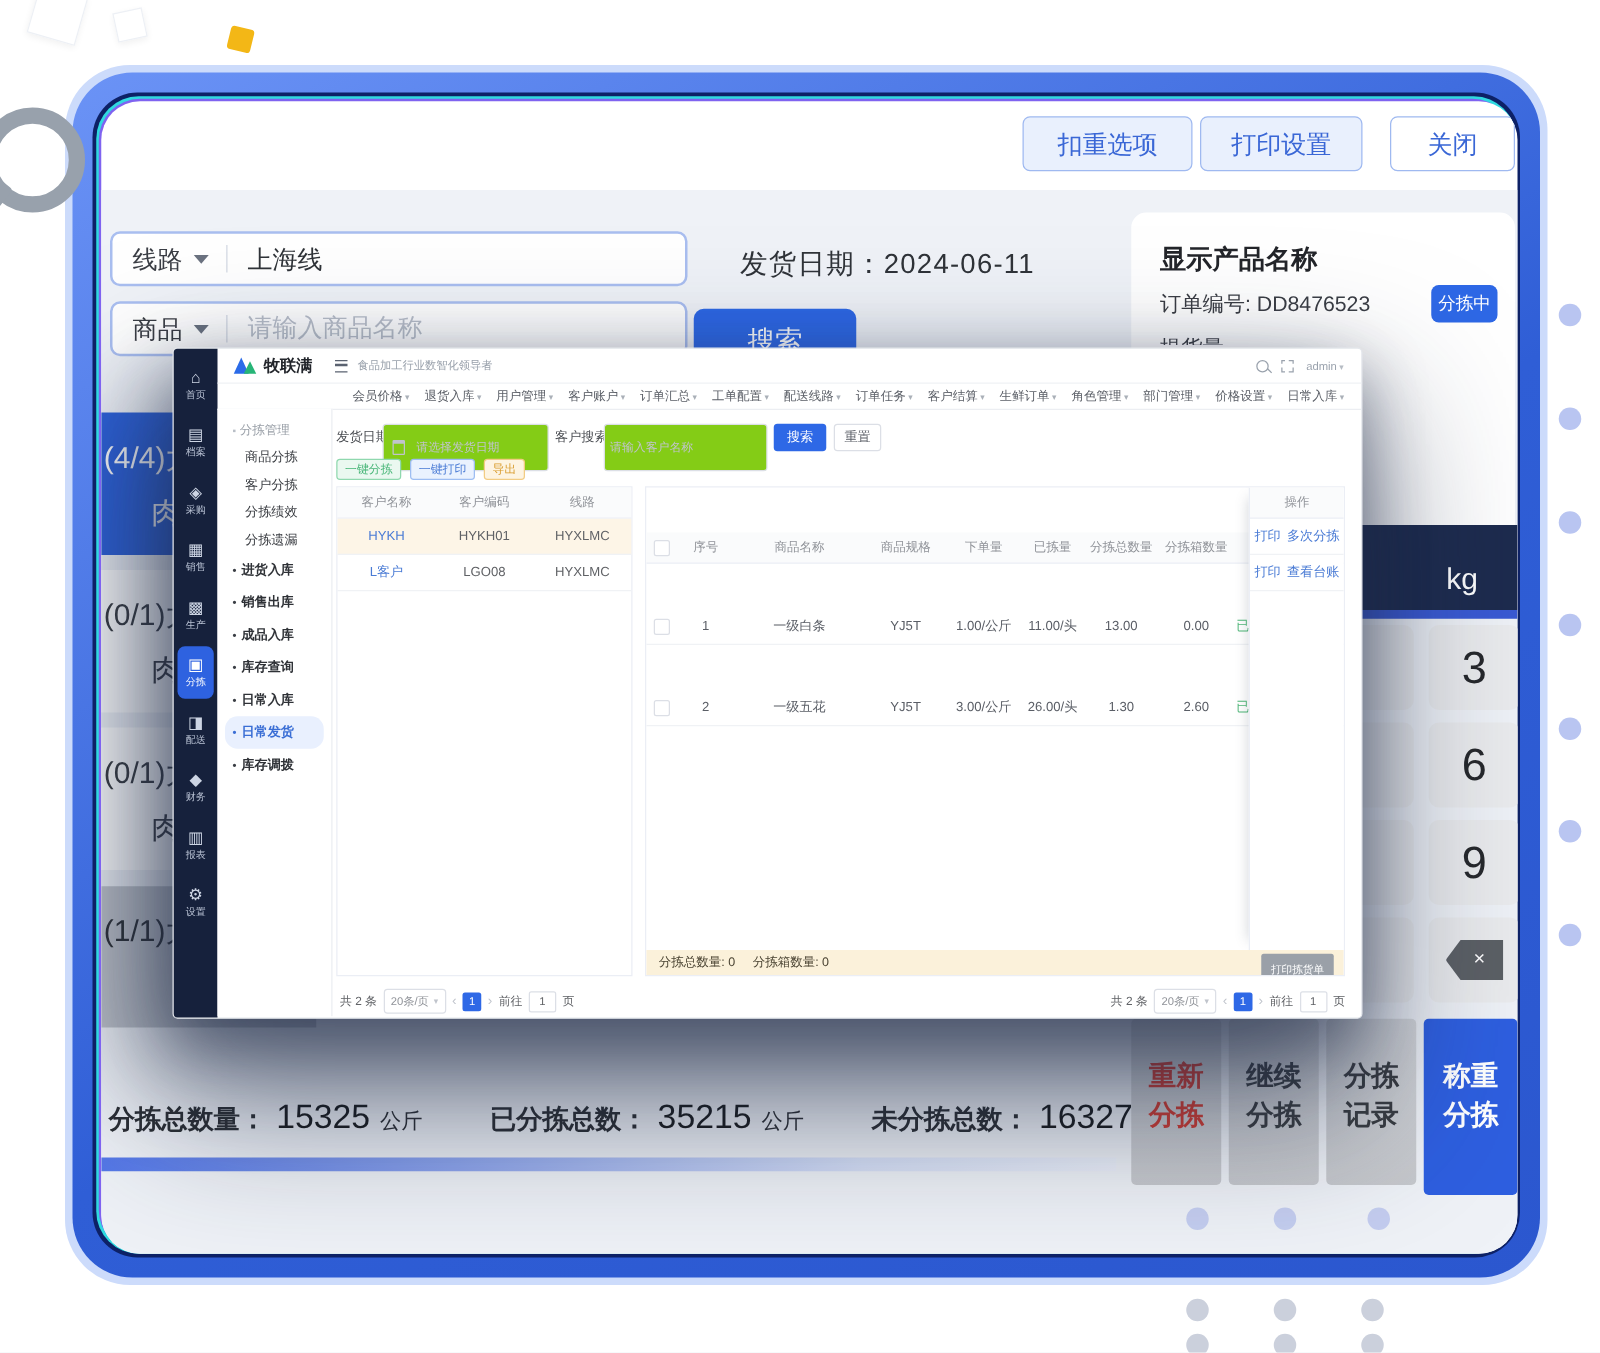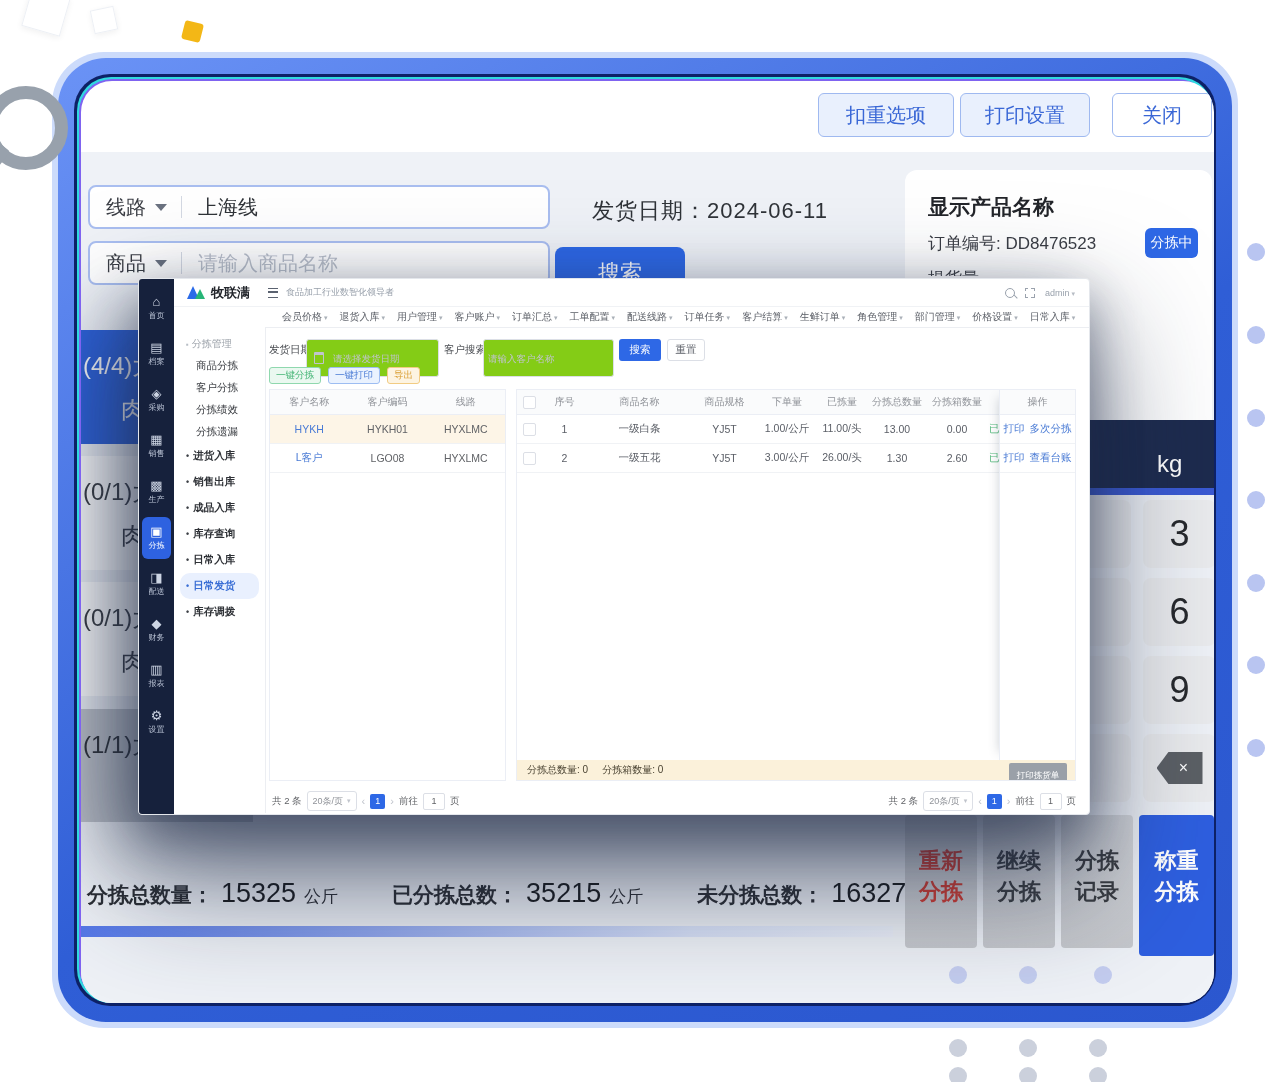--- a/index.html
+++ b/index.html
@@ -141,21 +141,21 @@
   .ctable{position:absolute;left:3px;top:62px;width:237px;height:392px;border:1px solid #ebeef5;background:#fff;box-sizing:border-box;}
   .chead,.crow{display:grid;grid-template-columns:1fr 1fr 1fr;}
   .chead{height:24px;background:#fafbfc;border-bottom:1px solid #ebeef5;}
   .chead span{display:flex;align-items:center;justify-content:center;font-size:10px;color:#909399;}
   .crow{height:28px;border-bottom:1px solid #f0f2f5;}
   .crow span{display:flex;align-items:center;justify-content:center;font-size:10.5px;color:#606266;}
   .crow span:first-child{color:#4a7bd5;}
   .crow.sel{background:#fdf5e7;}
   
   .itable{position:absolute;left:250px;top:62px;width:560px;height:392px;border:1px solid #ebeef5;background:#fff;box-sizing:border-box;overflow:hidden;}
-  .ihead,.irow{display:grid;grid-template-columns:25px 45px 105px 65px 60px 50px 60px 60px 1fr;}
+  .ihead,.irow{display:grid;grid-template-columns:25px 45px 105px 65px 60px 50px 60px 60px 1fr;margin-top:36px;}
   .ihead{height:24px;background:#fafbfc;border-bottom:1px solid #ebeef5;}
   .ihead span{display:flex;align-items:center;justify-content:center;font-size:10px;color:#909399;overflow:hidden;white-space:nowrap;}
   .irow{height:28px;border-bottom:1px solid #f0f2f5;}
   .irow span{display:flex;align-items:center;justify-content:center;font-size:10.5px;color:#5a5e66;overflow:hidden;white-space:nowrap;}
   .cb{display:flex;align-items:center;justify-content:center;}
   .cb::after{content:"";width:11px;height:11px;border:1px solid #dcdfe6;border-radius:2px;background:#fff;}
   .irow .st{color:#52b97a;justify-content:flex-start;padding-left:2px;}
   .op-col{position:absolute;top:0;right:0;bottom:20px;width:75px;background:#fff;border-left:1px solid #ebeef5;
           box-shadow:-8px 0 10px -8px rgba(60,70,90,.25);}
   .op-head{height:24px;background:#fafbfc;border-bottom:1px solid #ebeef5;display:flex;align-items:center;justify-content:center;

